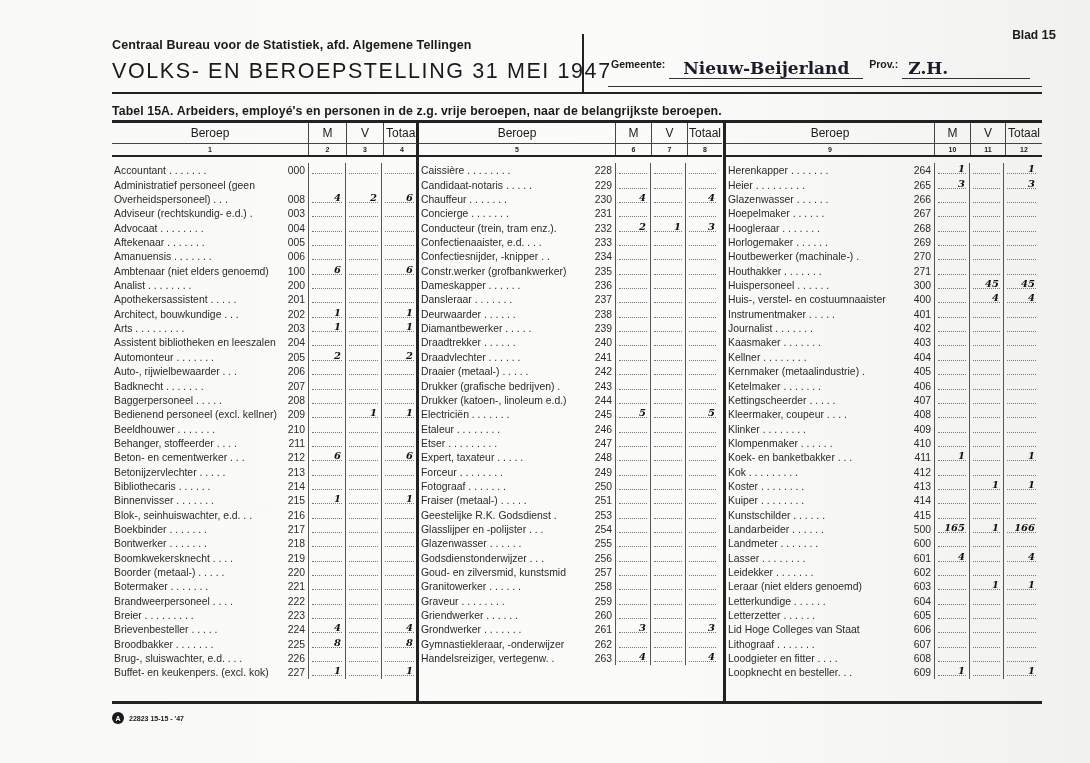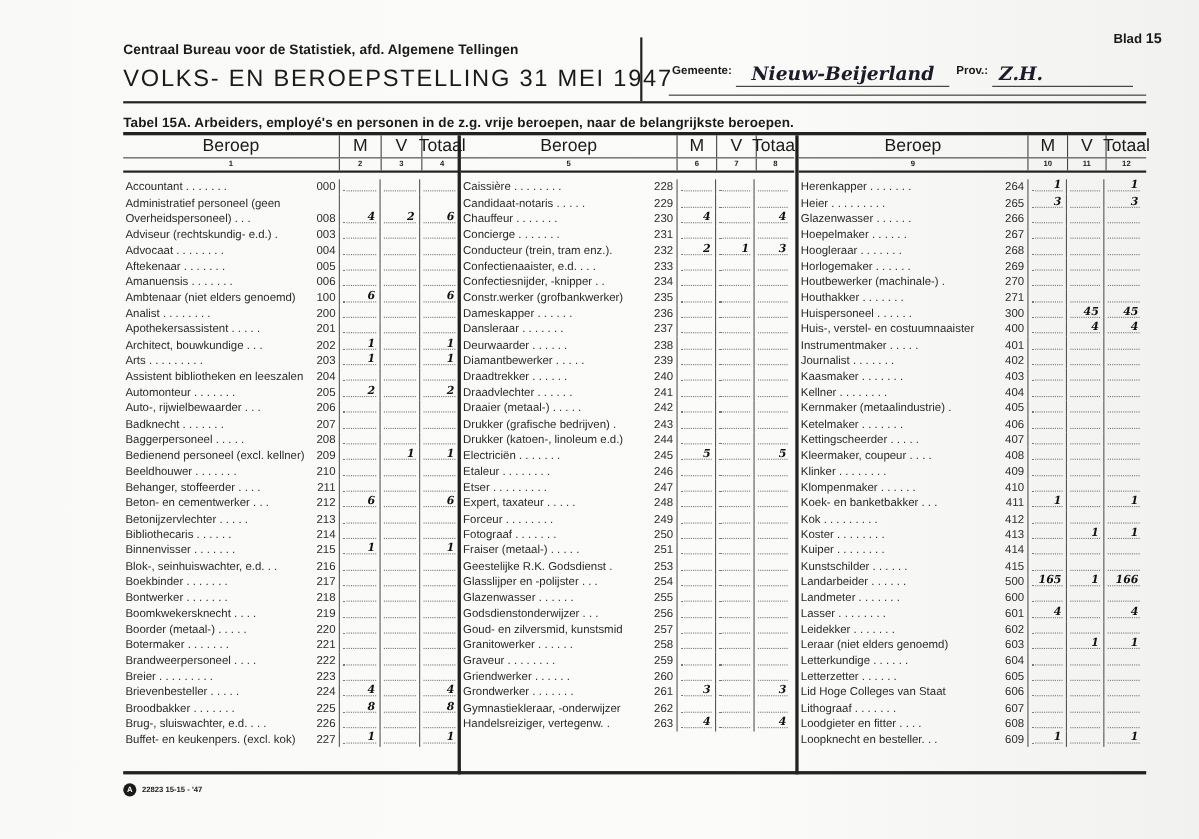--- a/index.html
+++ b/index.html
@@ -16,40 +16,40 @@
   .hdr-left { position: absolute; left: 112px; top: 38px; }
   .org { font-weight: bold; font-size: 12.5px; letter-spacing: 0.1px; }
   .title { font-size: 21.5px; letter-spacing: 1.6px; margin-top: 7px; }
   .hdr-vline { position: absolute; left: 582px; top: 34px; width: 2px; height: 58px; background: #222; }
   .hdr-underline { position: absolute; left: 112px; top: 92px; width: 930px; height: 2px; background: #222; }
   .hdr-line2 { position: absolute; left: 608px; top: 86px; width: 434px; height: 1px; background: #333; }
 
   .blad { position: absolute; right: 34px; top: 27px; font-size: 12px; font-weight: bold; }
   .blad .num { font-size: 13px; }
   .gem { position: absolute; left: 611px; top: 58px; font-size: 10.5px; font-weight: bold; display:flex; align-items: flex-start; }
-  .hand { font-family: "DejaVu Serif", serif; font-style: italic; font-size: 17px; color: #1b1b2a; }
+  .hand { font-family: "DejaVu Serif", serif; font-size: 17px; color: #1b1b2a; }
   .gem .field { border-bottom: 1px solid #333; padding: 0 8px; margin-left: 4px; }
   .gem .gem-val { width: 178px; text-align: center; }
   .gem .prov-lbl { margin-left: 6px; }
   .gem .prov-val { width: 114px; padding-left: 6px; text-align: left; }
 
   .caption { position: absolute; left: 112px; top: 104px; font-size: 12.3px; font-weight: bold; letter-spacing: 0.1px; }
 
   .tbl-wrap { position: absolute; left: 112px; top: 120px; width: 930px; height: 584px; }
   .tbl-wrap .topline { position: absolute; left: 0; top: 0; width: 930px; height: 3px; background: #222; }
   .tbl-wrap .botline { position: absolute; left: 0; bottom: 0; width: 930px; height: 3px; background: #222; }
   .section { position: absolute; top: 3px; bottom: 3px; }
   .sec1 { left: 0; width: 305px; }
   .sec2 { left: 307px; width: 303px; }
   .sec3 { left: 614px; width: 316px; }
   .sep { position: absolute; top: 3px; bottom: 0; width: 3px; background: #222; }
   .sep.s1 { left: 304px; }
   .sep.s2 { left: 611px; }
 
-  .colhead { display: flex; height: 20px; font-size: 16px; align-items: center; }
+  .colhead { display: flex; height: 20px; font-size: 12px; align-items: center; }
   .colnum { display: flex; height: 11px; font-size: 7px; font-weight: bold; align-items: center; border-top: 1px solid #444; border-bottom: 2px solid #222; }
   .c-beroep { flex: 0 0 auto; text-align: center; }
   .c-m, .c-v, .c-t { flex: 0 0 auto; text-align: center; border-left: 1px solid #444; height: 100%; display:flex; align-items:center; justify-content:center; }
   .sec1 .c-beroep { width: 196px; } .sec1 .c-m { width: 37px; } .sec1 .c-v { width: 36px; } .sec1 .c-t { width: 36px; }
   .sec2 .c-beroep { width: 196px; } .sec2 .c-m { width: 35px; } .sec2 .c-v { width: 35px; } .sec2 .c-t { width: 34px; }
   .sec3 .c-beroep { width: 208px; } .sec3 .c-m { width: 35px; } .sec3 .c-v { width: 34px; } .sec3 .c-t { width: 36px; }
 
   .rows { position: relative; margin-top: 6px; }
   .row { display: flex; height: 14.35px; align-items: flex-end; font-size: 10.4px; line-height: 13px; }
   .row .name { flex: 1 1 auto; white-space: nowrap; overflow: hidden; color: #2a2a2a; padding-left: 2px; }

